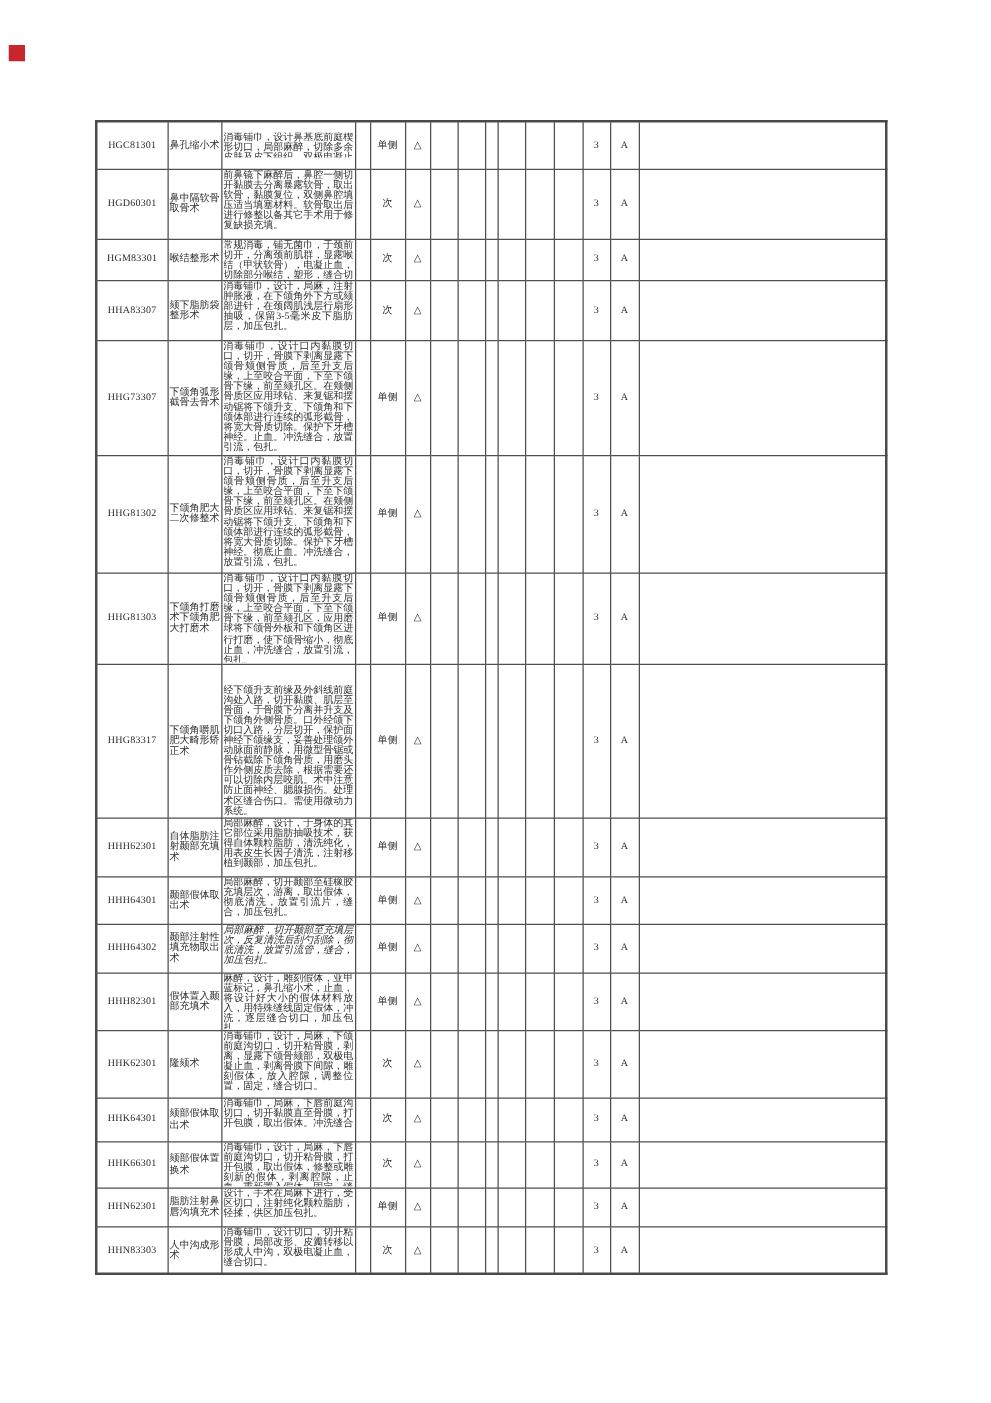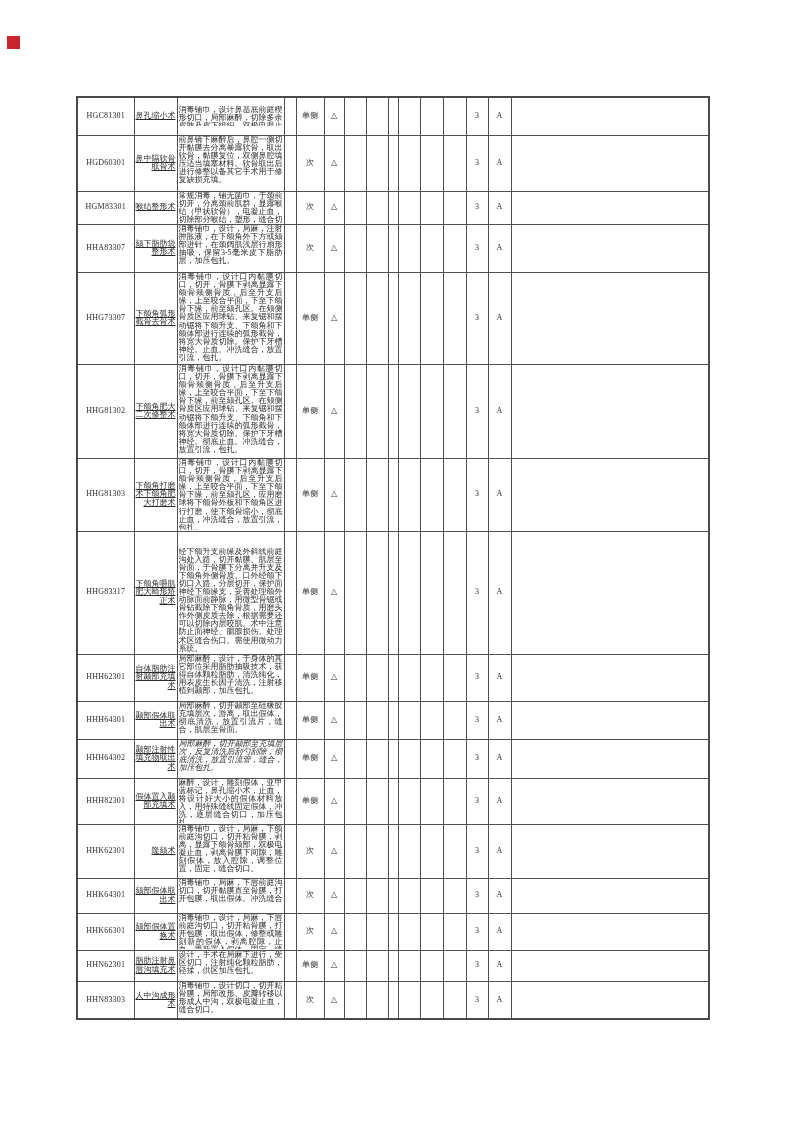--- a/index.html
+++ b/index.html
@@ -17,21 +17,21 @@
   table.proc td{
     border:1px solid #4f4f4f;
     padding:0 1px;
     font-size:8px;line-height:8.1px;
     color:#2b2b2b;
     vertical-align:middle;
     overflow:hidden;
     word-break:break-all;
   }
   td.c-code{text-align:center;font-size:8px;letter-spacing:0.2px;}
-  td.c-name{text-align:right;text-decoration:underline;}
+  td.c-name{text-align:left;}
   td.c-desc{text-align:justify;}
   td.c-unit,td.c-sym,td.c-g3,td.c-ga{text-align:center;}
   td.c-sym{font-size:8px;color:#444;}
   .clip{overflow:hidden;width:100%;}
 </style>
 </head>
 <body>
 
 <div class="page">
   <div class="marker" style="background: rgb(201, 37, 45);"></div>
@@ -222,21 +222,21 @@
           <td class="c-empty"></td>
           <td class="c-empty"></td>
           <td class="c-g3">3</td>
           <td class="c-ga">A</td>
           <td class="c-empty"></td>
         </tr>
         <tr style="height: 38px;">
           <td class="c-code">HHH64301</td>
           <td class="c-name">颞部假体取出术</td>
           <td class="c-desc">
-            <div class="clip" style="height: 36px;">局部麻醉，切开颞部至硅橡胶充填层次，游离，取出假体，彻底清洗，放置引流片，缝合，肌层至骨面。</div>
+            <div class="clip" style="height: 36px;">局部麻醉，切开颞部至硅橡胶充填层次，游离，取出假体，彻底清洗，放置引流片，缝合，加压包扎。</div>
           </td>
           <td class="c-empty"></td>
           <td class="c-unit">单侧</td>
           <td class="c-sym">△</td>
           <td class="c-empty"></td>
           <td class="c-empty"></td>
           <td class="c-empty"></td>
           <td class="c-empty"></td>
           <td class="c-empty"></td>
           <td class="c-empty"></td>

